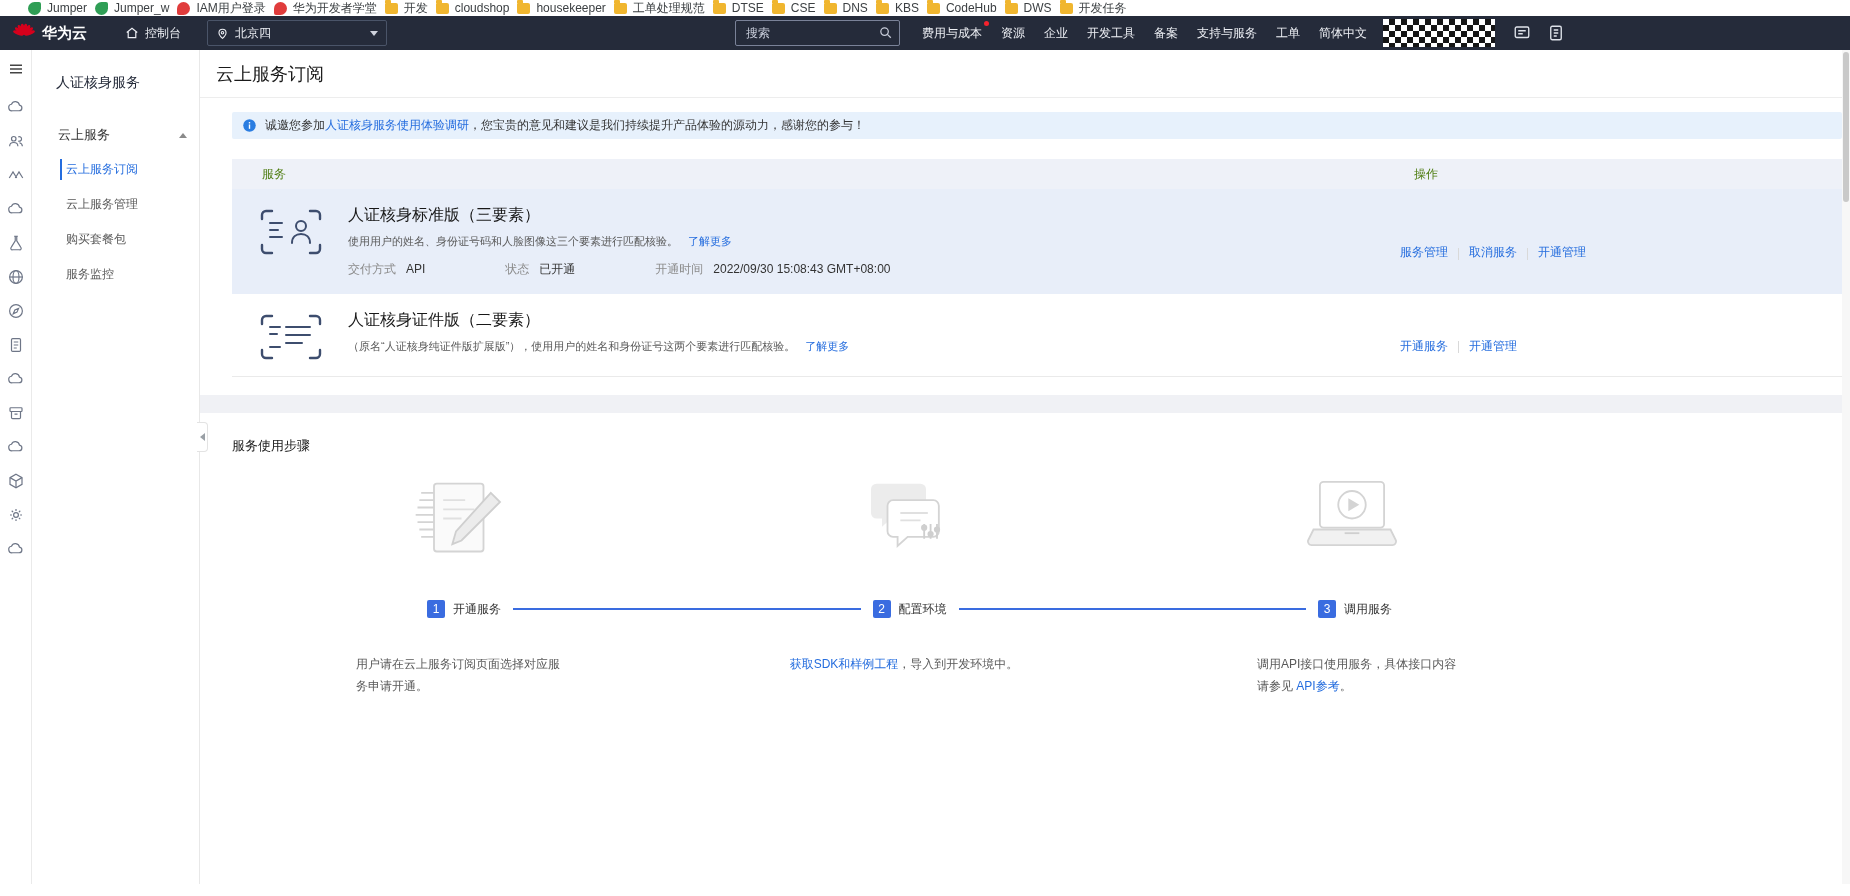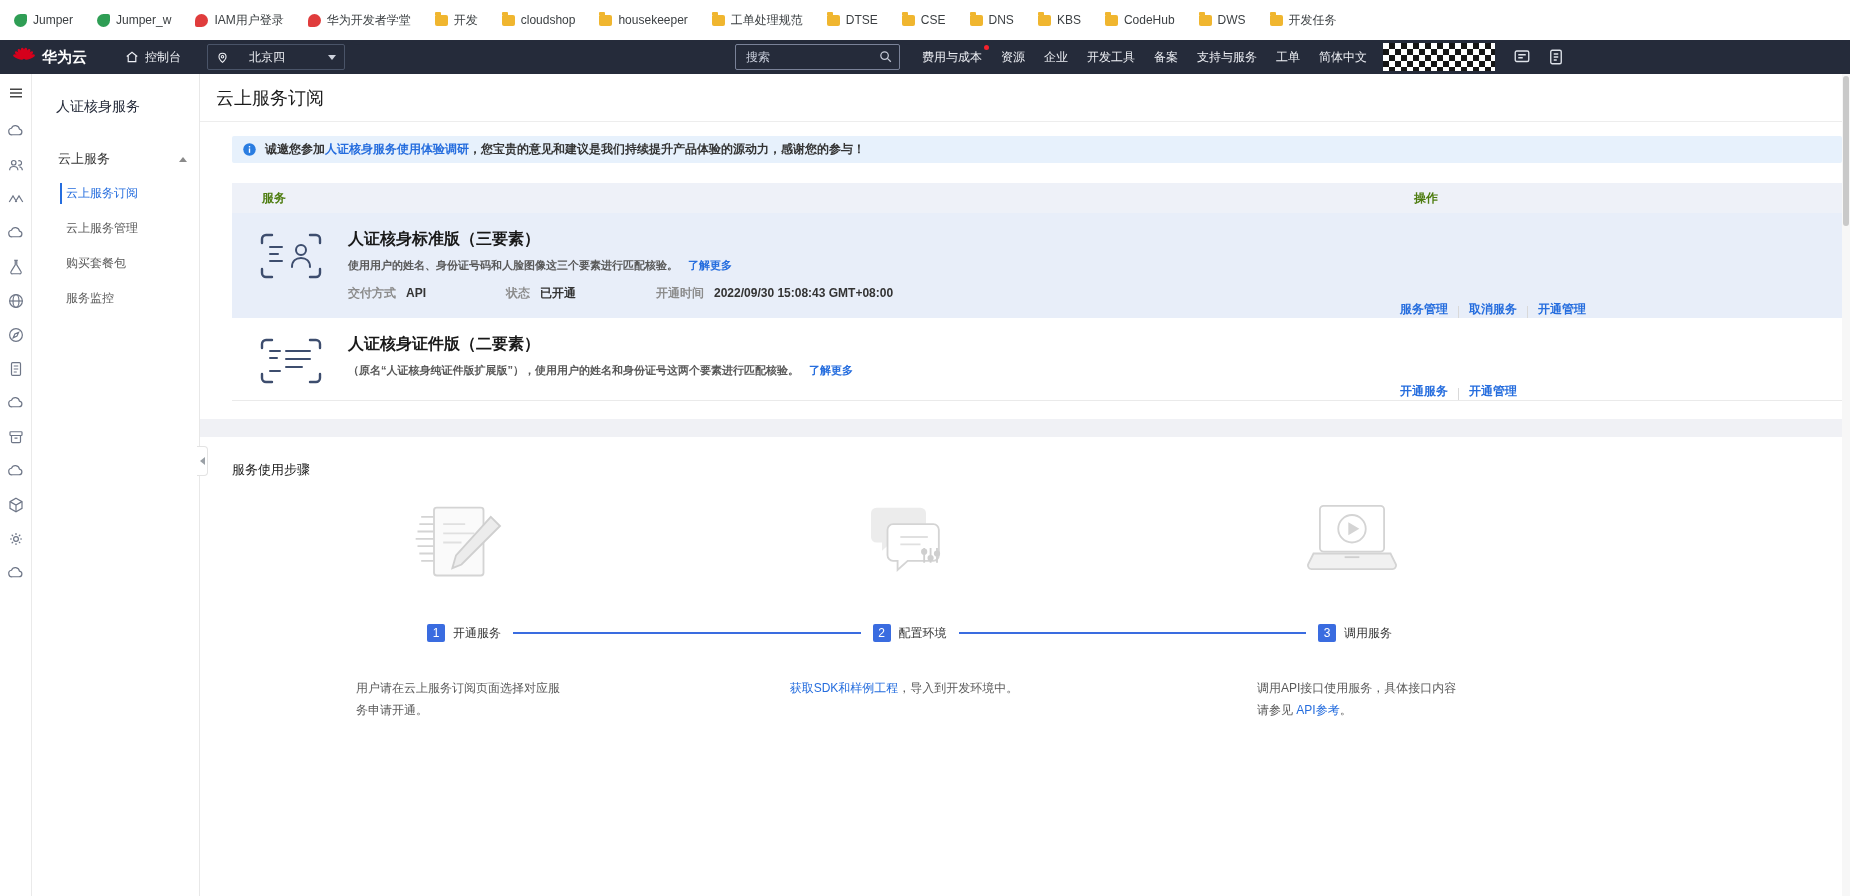--- a/index.html
+++ b/index.html
@@ -5,37 +5,37 @@
   :root{
     --accent:#256dde;
     --header-bg:#252b3a;
     --step-blue:#3a6ce0;
   }
   *{box-sizing:border-box;margin:0;padding:0;}
   body{width:1850px;height:896px;overflow:hidden;background:#fff;
        font-family:"Liberation Sans","DejaVu Sans",sans-serif;color:#333;}
 
   
-  .bookmarks-bar{height:40px;background:#fff;display:flex;align-items:center;
-    padding:0 14px;gap:24px;font-size:12px;color:#3c4043;white-space:nowrap;}
+  .bookmarks-bar{height:16px;background:#fff;display:flex;align-items:center;
+    padding:0 28px;gap:8px;font-size:12px;color:#3c4043;white-space:nowrap;}
   .bm{display:flex;align-items:center;gap:6px;cursor:pointer;}
   .bm-ic{width:13px;height:11px;display:inline-block;position:relative;flex:none;}
   .bm-ic.folder{background:#f0b62f;border-radius:1px 2px 2px 2px;}
   .bm-ic.folder::before{content:"";position:absolute;top:-3px;left:0;width:6px;height:3px;
     background:#f0b62f;border-radius:1px 1px 0 0;}
   .bm-ic.leaf{background:#2f9e55;border-radius:50% 2px 50% 50%;height:13px;}
   .bm-ic.flame{background:#e03c3c;border-radius:50% 50% 50% 2px;height:13px;}
 
   
   .top-header{height:34px;background:var(--header-bg);display:flex;align-items:center;
     color:#eef0f5;font-size:12px;padding:0 0 0 12px;padding-right:285px;white-space:nowrap;}
   .logo{display:flex;align-items:center;gap:6px;margin-right:38px;cursor:pointer;}
   .brand{font-size:15px;font-weight:bold;color:#fff;}
   .hd-item{display:flex;align-items:center;gap:6px;margin-right:26px;cursor:pointer;}
-  .region-box{display:flex;align-items:center;gap:20px;height:26px;width:138px;
+  .region-box{display:flex;align-items:center;gap:6px;height:26px;width:180px;
     border:1px solid #4a5468;border-radius:2px;padding:0 8px;cursor:pointer;}
   .caret-down{width:0;height:0;border-left:4px solid transparent;border-right:4px solid transparent;
     border-top:5px solid #cfd3dd;margin-left:auto;}
   .hd-spacer{flex:1;}
   .search-wrap{position:relative;margin-right:22px;}
   .search-wrap input{width:165px;height:26px;background:transparent;border:1px solid #7a8298;
     border-radius:2px;color:#fff;font-size:12px;padding:0 28px 0 10px;outline:none;
     font-family:inherit;}
   .search-wrap input::placeholder{color:#c6cbd8;}
   .search-ic{position:absolute;right:7px;top:5px;}
@@ -72,21 +72,21 @@
   .collapse-tab{position:absolute;left:197px;top:372px;width:11px;height:30px;background:#fff;
     border:1px solid #e3e3e3;border-left:none;border-radius:0 4px 4px 0;display:flex;
     align-items:center;justify-content:center;cursor:pointer;z-index:5;}
   .collapse-tab i{width:0;height:0;border-top:4px solid transparent;border-bottom:4px solid transparent;
     border-right:5px solid #9aa0a6;}
 
   .main{flex:1;background:#f0f1f5;display:flex;flex-direction:column;overflow:hidden;}
   .title-bar{height:48px;background:#fff;border-bottom:1px solid #ededed;display:flex;
     align-items:center;padding:0 16px;font-size:18px;color:#1a1a1a;flex:none;}
 
-  .card1{background:#fff;padding:14px 0 18px 32px;flex:none;font-weight:bold;}
+  .card1{background:#fff;padding:14px 0 18px 32px;flex:none;}
   .banner{height:27px;background:#e7f1fc;border-radius:2px;display:flex;align-items:center;
     gap:8px;padding:0 10px;font-size:12px;color:#333;margin-right:8px;}
   .banner .link{margin:0;}
   .intro{margin-top:20px;font-size:12.5px;color:#333;padding-right:32px;}
   .link{color:var(--accent);cursor:pointer;text-decoration:none;}
   .intro .link{margin-left:2px;}
 
   .svc-table{margin-top:20px;border-bottom:1px solid #eaeaea;}
   .thead{display:flex;background:#eef1f8;height:30px;align-items:center;font-size:12px;color:#4d7c0f;}
   .th-service{flex:1;padding-left:30px;}
@@ -95,21 +95,21 @@
   .trow.selected{background:#e8eef9;}
   .svc-cell{flex:1;display:flex;gap:26px;padding:16px 0 16px 28px;}
   .svc-cell svg{margin-top:4px;flex:none;}
   .svc-title{font-size:16px;color:#181818;}
   .svc-desc{font-size:11px;color:#595959;margin-top:8px;}
   .svc-desc .link{margin-left:10px;}
   .svc-fields{display:flex;gap:80px;margin-top:12px;font-size:12px;}
   .fld-label{color:#8c8c8c;margin-right:10px;}
   .fld-value{color:#333;}
   .ops-cell{width:450px;flex:none;padding-top:22px;font-size:12px;display:flex;
-    align-items:flex-end;}
+    align-items:center;}
   .pipe{width:1px;height:12px;background:#d9d9d9;margin:2px 10px 0;flex:none;}
 
   .section-gap{height:18px;background:#f0f1f5;flex:none;}
 
   .card2{background:#fff;padding:24px 0 24px 32px;flex:1;}
   .steps-title{font-size:13px;color:#1a1a1a;}
   .illus-row{display:grid;grid-template-columns:repeat(3,448px);margin-top:16px;}
   .illus-cell{display:flex;justify-content:center;}
   .steps-row{display:flex;align-items:center;margin:34px 0 0 195px;width:965px;}
   .step{display:flex;align-items:center;flex:none;}

